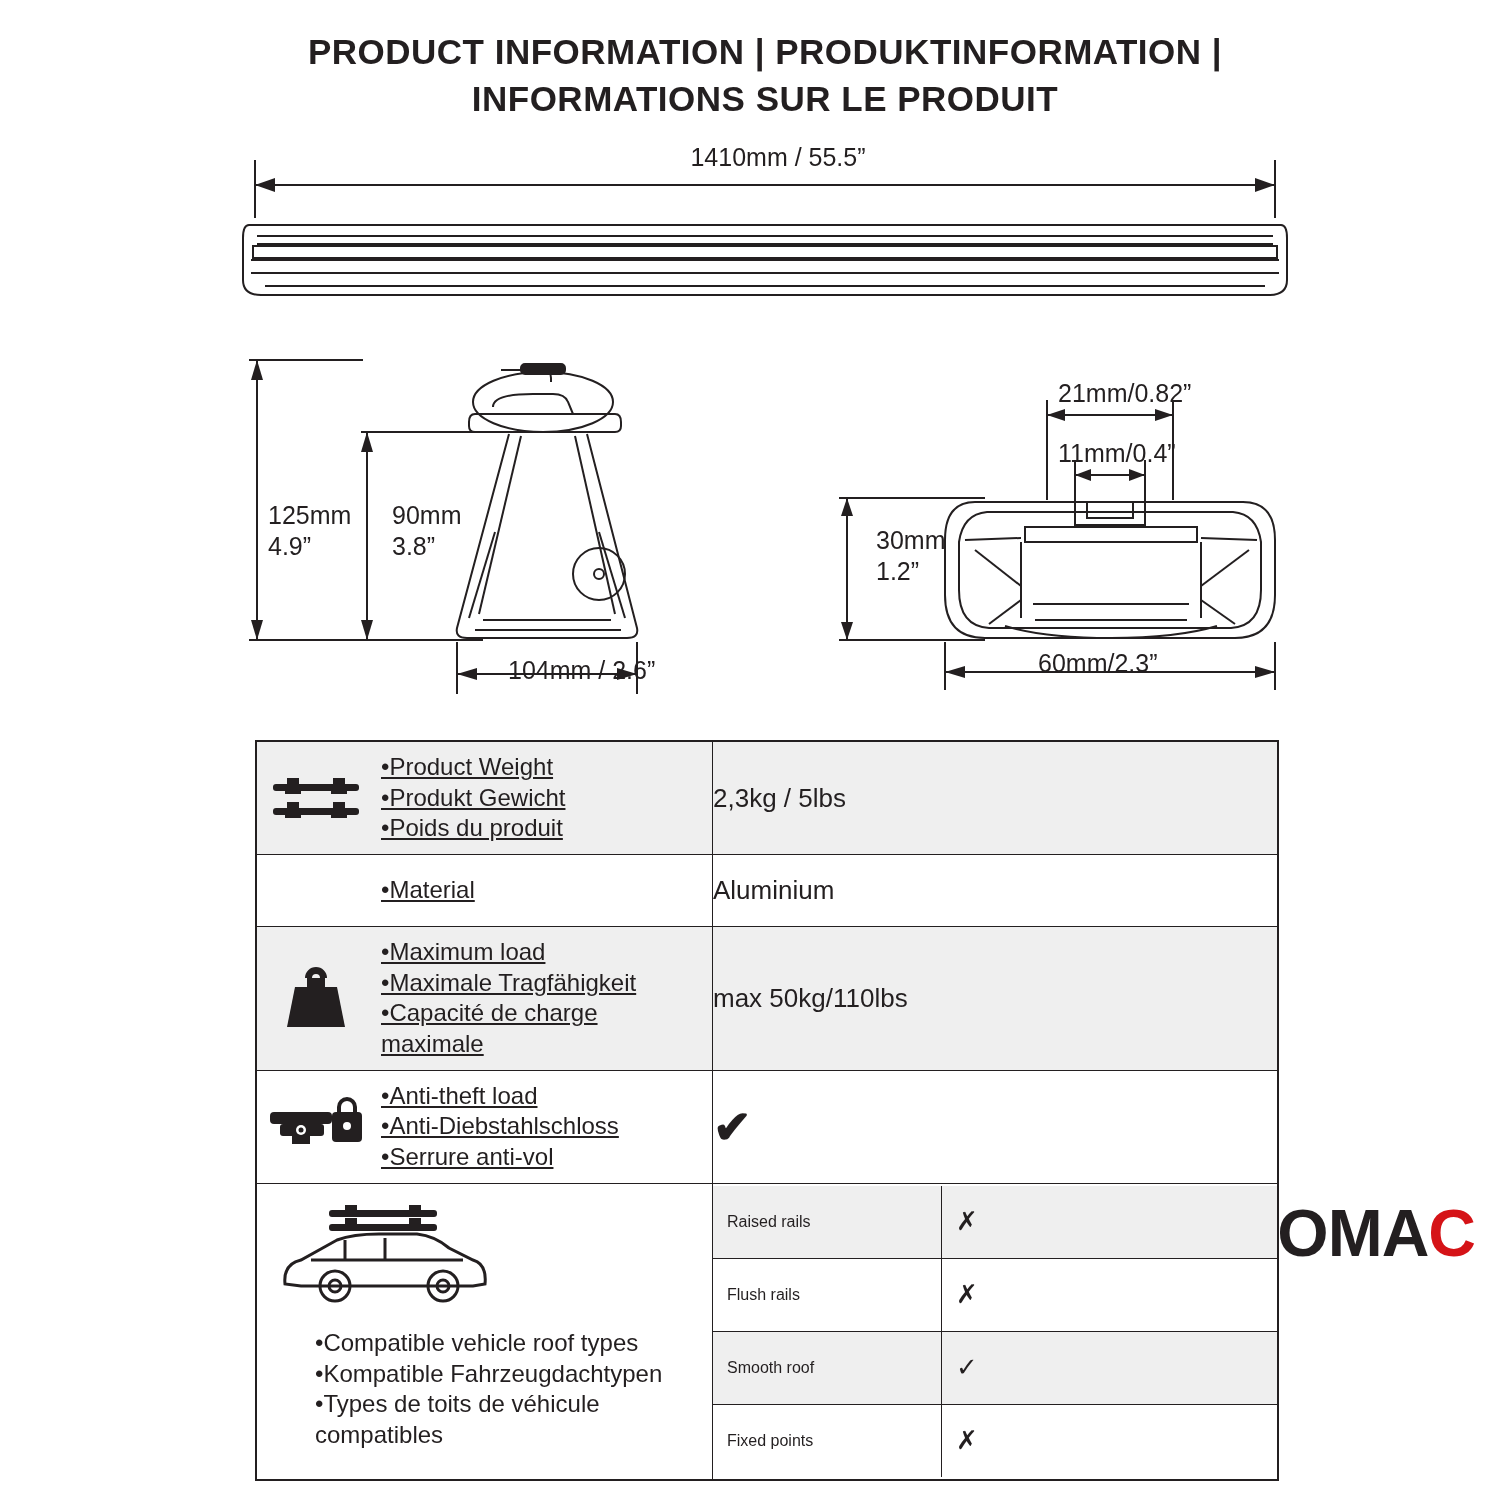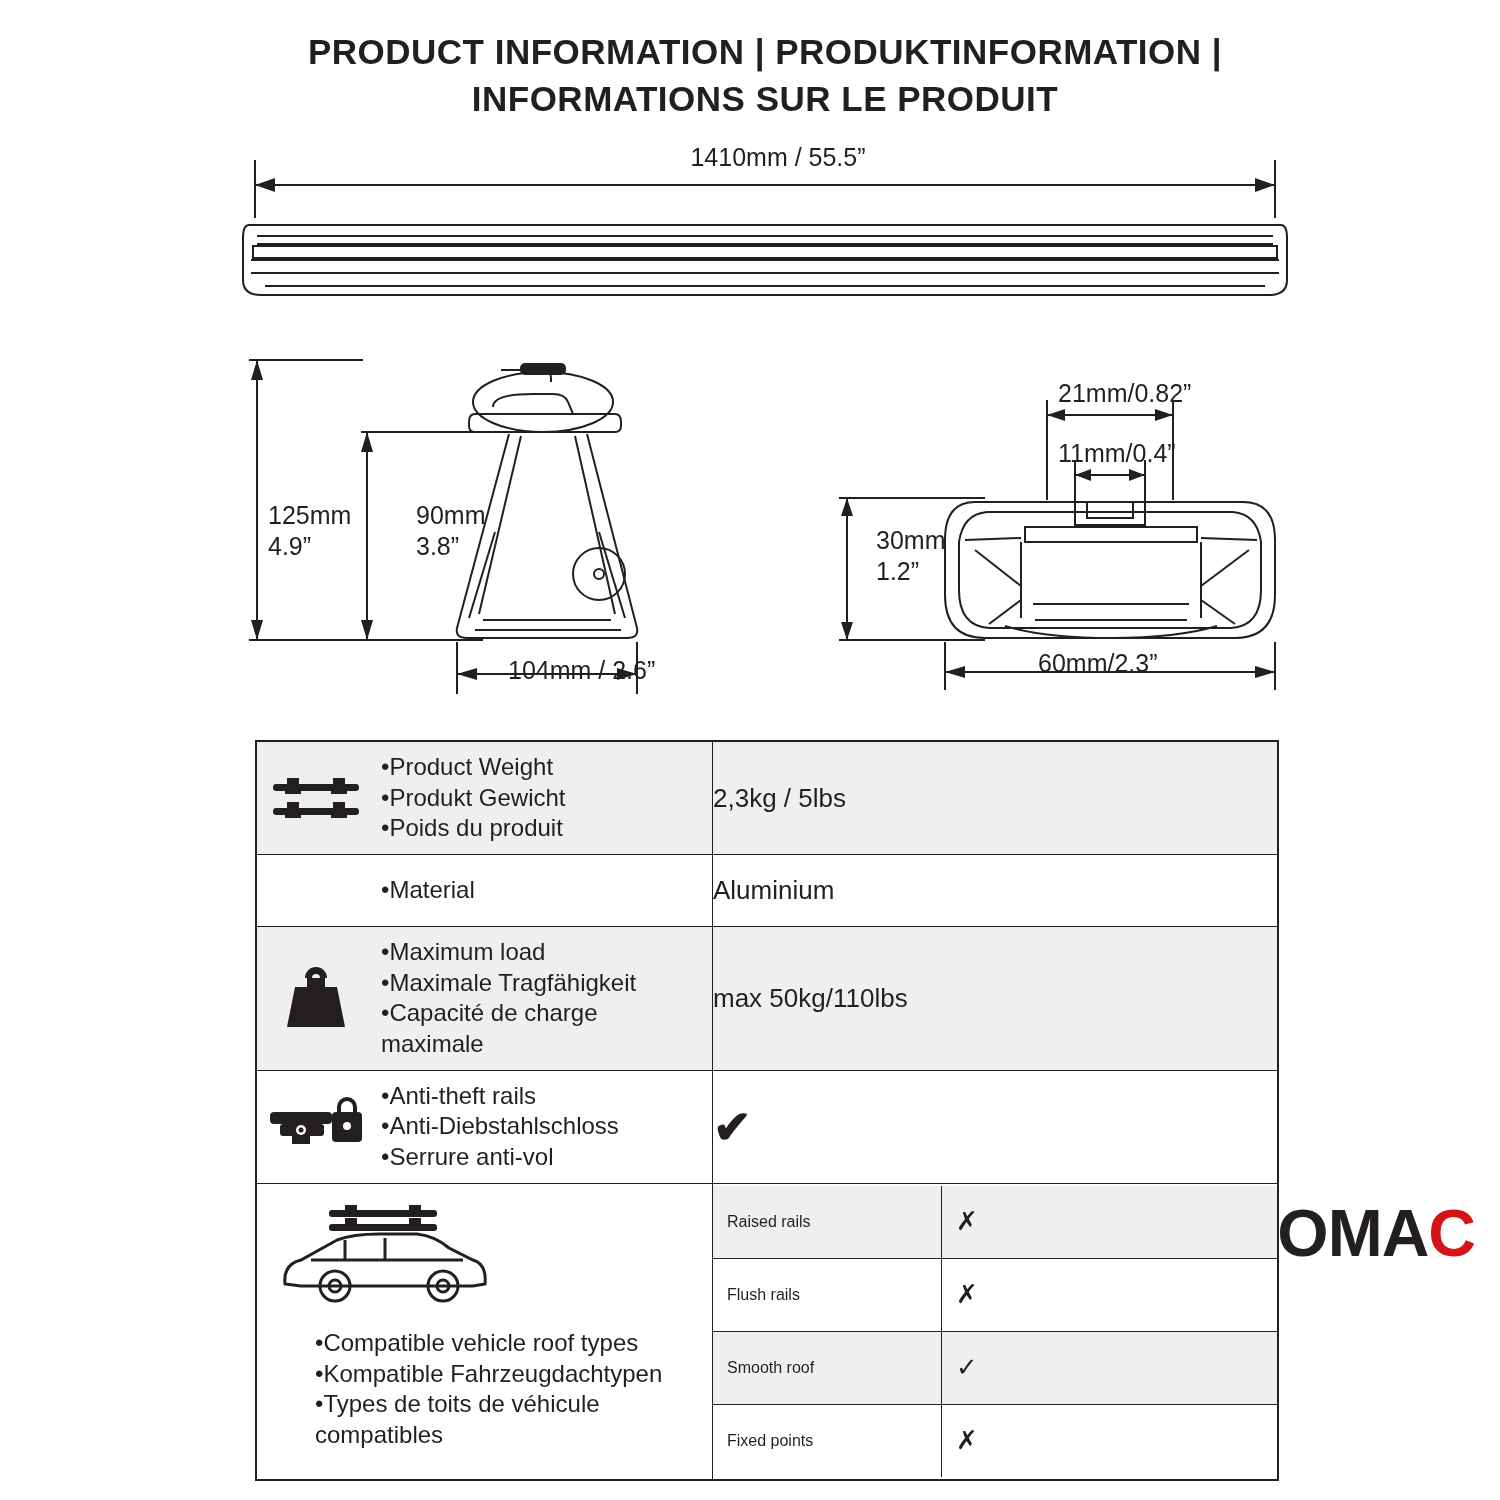--- a/index.html
+++ b/index.html
@@ -67,20 +67,21 @@
     line-height: 1.28;
     padding: 10px 12px 10px 6px;
   }
   .cell-value {
     font-size: 26px;
     padding: 10px 16px;
   }
   .label-wrap {
     display: flex;
     align-items: center;
+    text-decoration: underline;
   }
   .label-wrap .icon-box {
     width: 118px;
     min-width: 118px;
     display: flex;
     align-items: center;
     justify-content: center;
   }
   .bullets { flex: 1; }
 
@@ -201,21 +202,21 @@
         <line x1="214" y1="322" x2="394" y2="322"></line>
         <line x1="214" y1="290" x2="214" y2="342"></line>
         <line x1="394" y1="290" x2="394" y2="342"></line>
       </g>
       <polygon points="214,322 234,316 234,328" fill="#231f20"></polygon>
       <polygon points="394,322 374,316 374,328" fill="#231f20"></polygon>
     </svg>
   </div>
   <div class="dim" style="left:240px; top:500px;">125mm
 4.9”</div>
-  <div class="dim" style="left:364px; top:500px;margin-left:24px;">90mm
+  <div class="dim" style="left:364px; top:500px;">90mm
 3.8”</div>
   <div class="dim" style="left:480px; top:655px;">104mm / 2.6”</div>
 
   <div style="position:absolute; left:810px; top:390px; width:470px; height:310px;">
     <svg width="470" height="310" viewBox="0 0 470 310">
 
       <g stroke="#231f20" stroke-width="2" fill="none">
         <line x1="222" y1="25" x2="348" y2="25"></line>
         <line x1="222" y1="10" x2="222" y2="110"></line>
         <line x1="348" y1="10" x2="348" y2="110"></line>
@@ -349,21 +350,21 @@
                 <rect x="26" y="42" width="18" height="8"></rect>
                 <circle cx="35" cy="36" r="5" fill="#ffffff"></circle>
                 <circle cx="35" cy="36" r="2.5"></circle>
                 <path d="M70,18 h22 a4,4 0 0 1 4,4 v22 a4,4 0 0 1 -4,4 h-22 a4,4 0 0 1 -4,-4 v-22 a4,4 0 0 1 4,-4 z"></path>
                 <path d="M73,18 v-5 a8,8 0 0 1 16,0 v5" fill="none" stroke="#231f20" stroke-width="4"></path>
                 <circle cx="81" cy="32" r="4" fill="#ffffff"></circle>
               </g>
             </svg>
           </div>
           <div class="bullets cell-label">
-            <div>•Anti-theft rails</div>
+            <div>•Anti-theft load</div>
             <div>•Anti-Diebstahlschloss</div>
             <div>•Serrure anti-vol</div>
           </div>
         </div>
       </td>
       <td class="cell-value check-big">✔</td>
     </tr>
 
     <tr>
       <td style="padding:14px 18px 18px 10px;">

